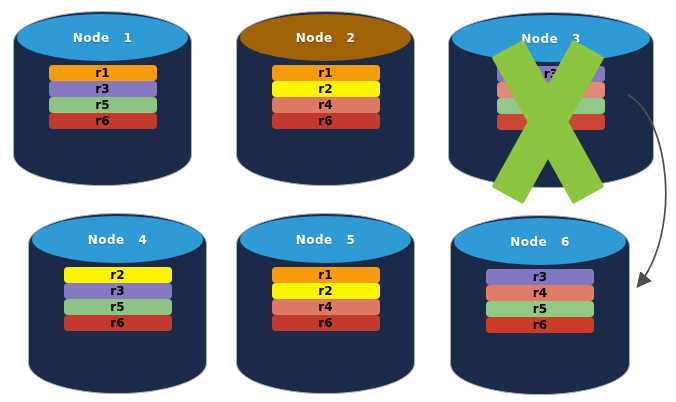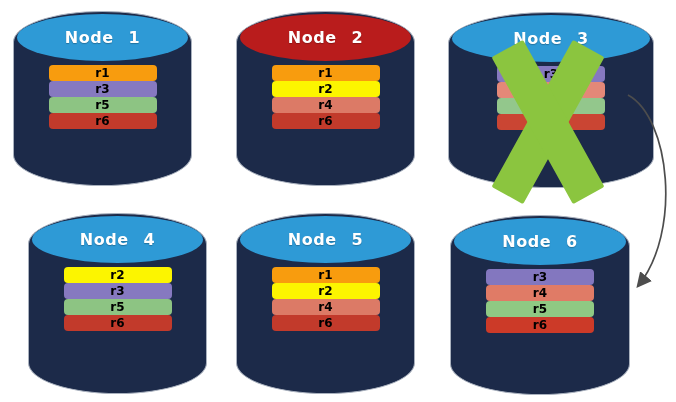--- a/index.html
+++ b/index.html
@@ -13,21 +13,21 @@
     border-radius:50% / 31px;
     border:1px solid #a9b1be;
     box-sizing:border-box;
   }
   .cyl-top {
     position:absolute; left:4px; right:4px; top:3px; height:47px;
     border-radius:50%;
     display:flex; align-items:center; justify-content:center;
   }
   .node-title {
-    color:#ffffff; font-weight:bold; font-size:16px; letter-spacing:0.5px;
+    color:#ffffff; font-weight:bold; font-size:12px; letter-spacing:0.5px;
     word-spacing:9px; text-shadow:0 1px 1px rgba(0,0,0,0.25);
   }
   .bars {
     position:absolute; left:0; right:0; top:54px;
     display:flex; flex-direction:column; align-items:center; gap:0;
   }
   .bar {
     width:108px; height:16px; border-radius:4px;
     display:flex; align-items:center; justify-content:center;
   }
@@ -62,21 +62,21 @@
           <span class="bar-label">r5</span>
         </div>
       <div class="bar" style="background: rgb(194, 58, 43);">
           <span class="bar-label">r6</span>
         </div>
     </div>
   </div>
 
   <div class="node" style="left:236px;top:11px;width:179px;height:175px;">
     <div class="cyl-body" style="background: rgb(28, 42, 73);"></div>
-    <div class="cyl-top" style="background: #b91c1c;">
+    <div class="cyl-top" style="background: #a16207;">
       <span class="node-title">Node 2</span>
     </div>
     <div class="bars">
       <div class="bar" style="background: rgb(248, 156, 14);">
           <span class="bar-label">r1</span>
         </div>
       <div class="bar" style="background: rgb(252, 245, 0);">
           <span class="bar-label">r2</span>
         </div>
       <div class="bar" style="background: rgb(220, 122, 102);">

